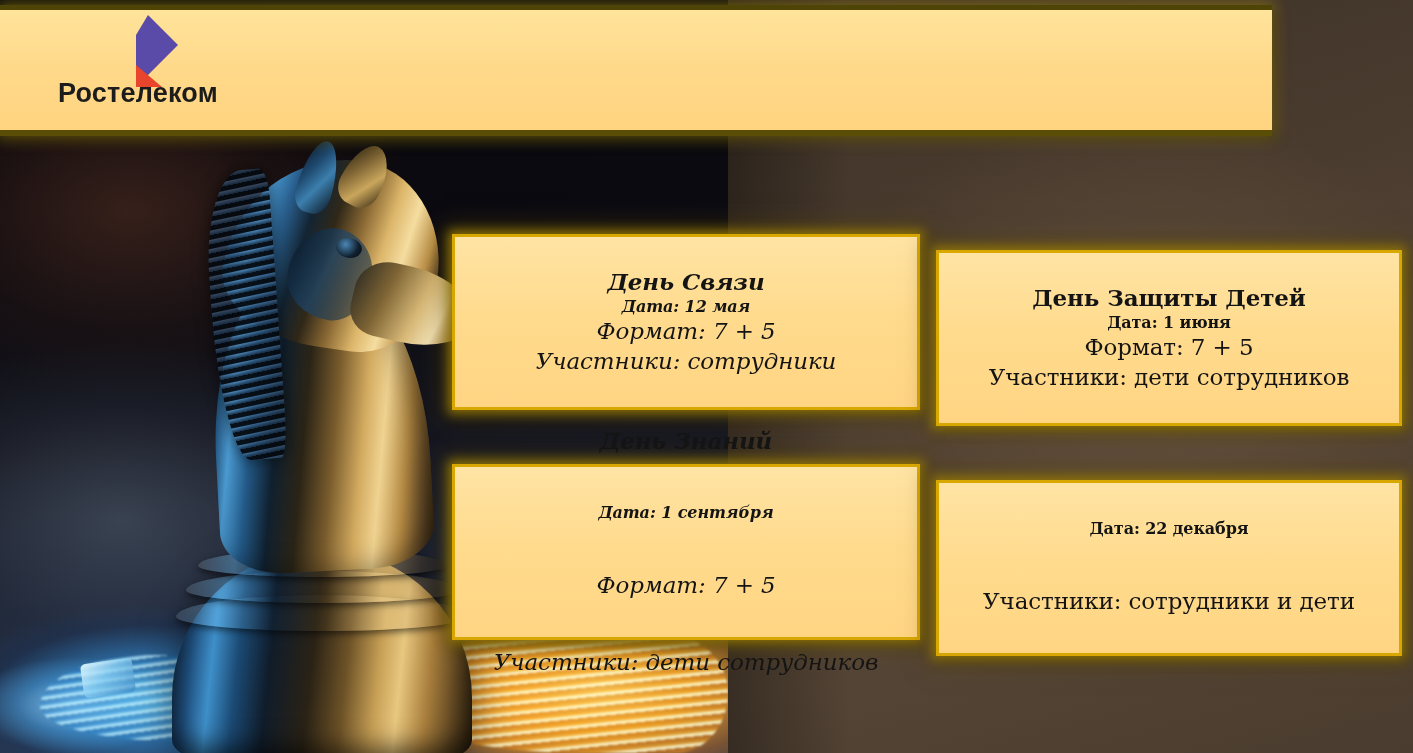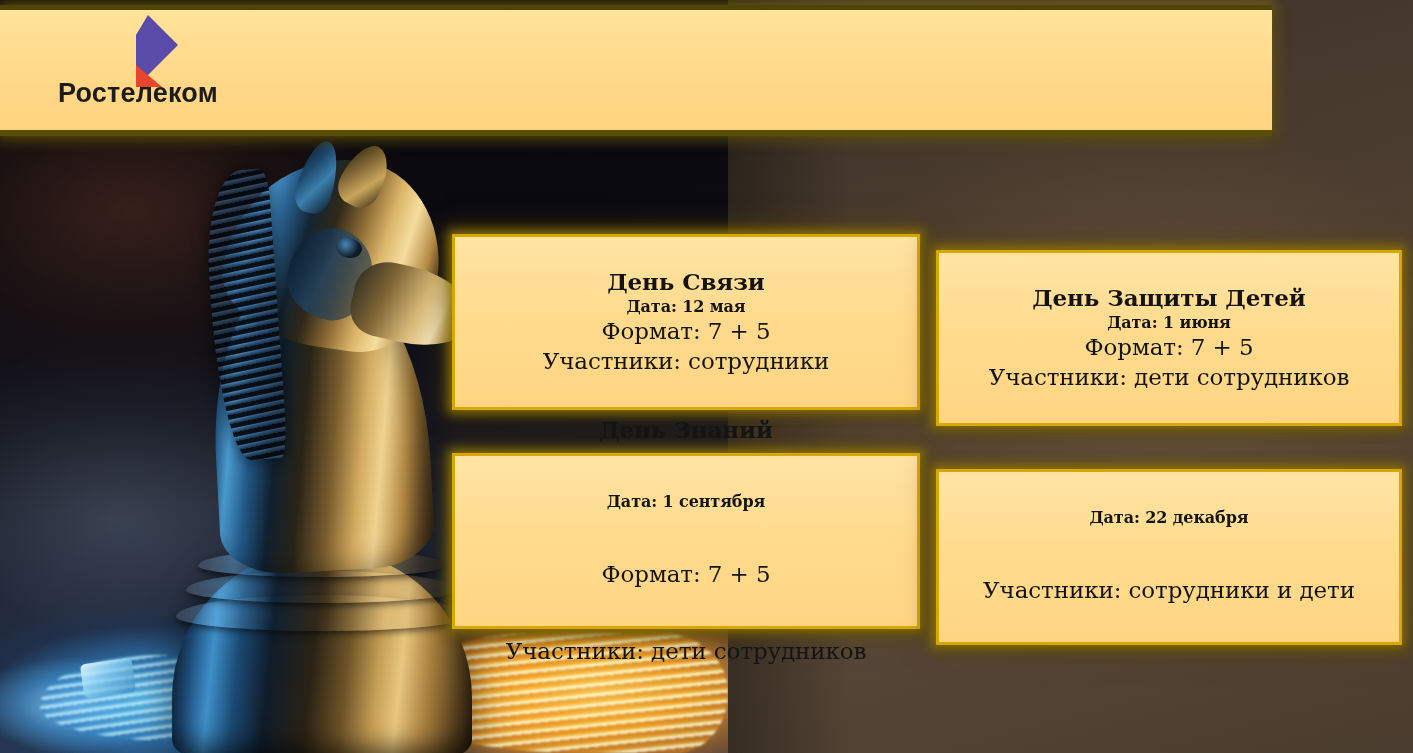--- a/index.html
+++ b/index.html
@@ -323,22 +323,22 @@
       3px 4px 9px rgba(0,0,0,.5);
     display: flex;
     flex-direction: column;
     align-items: center;
     justify-content: center;
     text-align: center;
     color: #141414;
     padding: 6px 10px;
   }
   .card-r1 { top: 234px; height: 176px; }
-  .card-r2 { top: 453px; height: 176px; gap: 47px; }
-  .card-c1 { left: 452px; width: 468px; }
+  .card-r2 { top: 464px; height: 176px; gap: 47px; }
+  .card-c1 { left: 452px; width: 468px; font-style: italic; }
   .card-c2 { left: 936px; width: 466px; margin-top: 16px; }
 
   .card-title {
     font-family: "DejaVu Serif", "Liberation Serif", serif;
     font-weight: 700;
     font-size: 23px;
     line-height: 1.30;
     letter-spacing: -0.1px;
     white-space: nowrap;
   }

